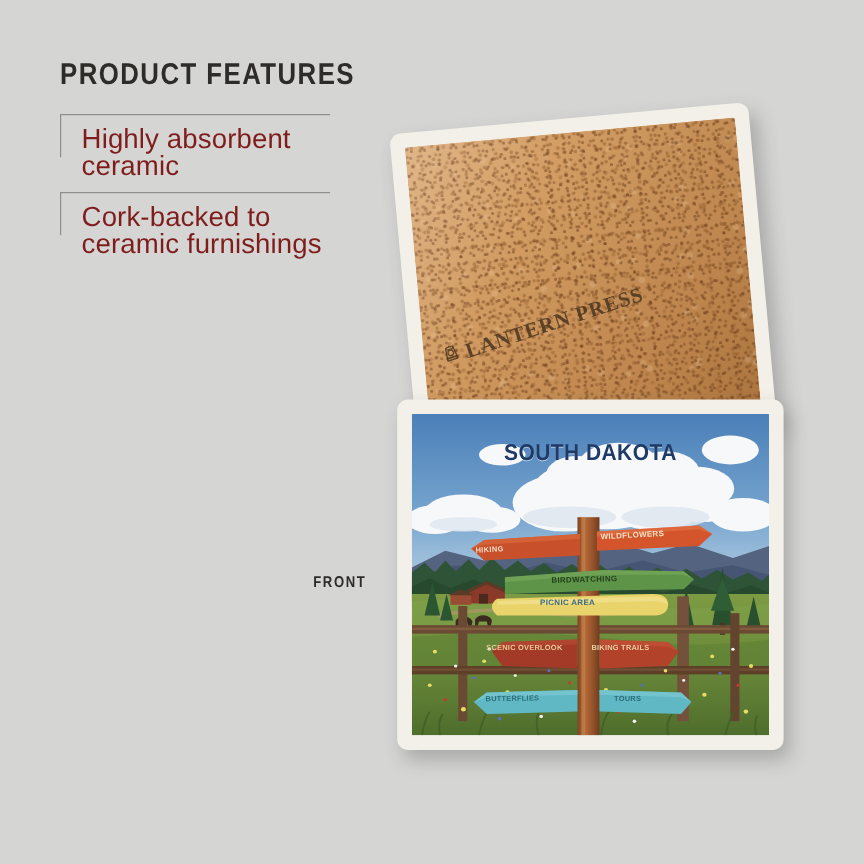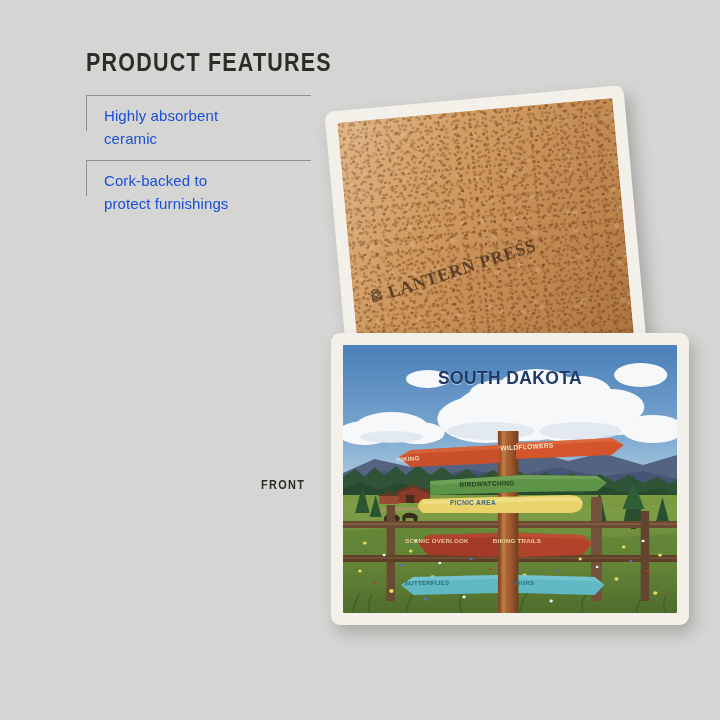--- a/index.html
+++ b/index.html
@@ -7,39 +7,39 @@
   body{
     width:720px;height:720px;
     background:#d5d5d3;
     font-family:"Liberation Sans", sans-serif;
     overflow:hidden;
     position:relative;
   }
   #stage{position:absolute;inset:0;width:720px;height:720px;}
 
   
-  #features{position:absolute;left:50px;top:48px;width:285px;margin-left:36px;}
+  #features{position:absolute;left:50px;top:48px;width:285px;}
   #features-title{
     font-family:"Liberation Sans", sans-serif;
     font-weight:700;font-size:25px;letter-spacing:1.4px;
     color:#2e2c29;margin:0 0 18px 0;
     transform:scaleX(.86);transform-origin:left center;
     white-space:nowrap;
   }
   .feature-item{position:relative;padding:9px 0 10px 18px;}
   .feature-rule{
     position:absolute;left:0;top:0;width:225px;height:1px;
     background:#8f8e8b;
   }
   .feature-tick{
     position:absolute;left:0;top:0;width:1px;height:36px;
     background:#8f8e8b;
   }
   .feature-text{
-    font-size:15px;line-height:23px;color:#1d4ed8;
+    font-size:23px;line-height:23px;color:#7f1d1d;
     letter-spacing:.1px;white-space:pre-line;
   }
 
   
   .side-label{
     position:absolute;font-weight:700;font-size:13px;
     letter-spacing:1.6px;color:#2e2c29;
     transform:scaleX(.84);transform-origin:left center;
     white-space:nowrap;
   }
@@ -93,21 +93,21 @@
     color:#4a3520;opacity:.85;
   }
   #lantern-stamp .lp-text{
     font-family:"Liberation Serif", serif;
     font-weight:700;font-size:17.5px;letter-spacing:.8px;
     white-space:nowrap;
   }
 
   
   #coaster-front{
-    left:331px;top:333px;width:358px;height:292px;
+    left:331px;top:333px;width:322px;height:292px;
     box-shadow:5px 8px 15px rgba(60,60,58,.28);
   }
   #coaster-front .inner{border-radius:1px;}
   #art{position:absolute;inset:0;}
   #art svg{display:block;width:100%;height:100%;}
 
   .sd-title{
     font-family:"Liberation Sans", sans-serif;
     font-weight:700;letter-spacing:.4px;
   }
@@ -128,21 +128,21 @@
       <span class="feature-rule"></span>
       <span class="feature-tick"></span>
       <div class="feature-text">Highly absorbent
 ceramic</div>
     </div>
 
     <div class="feature-item">
       <span class="feature-rule"></span>
       <span class="feature-tick"></span>
       <div class="feature-text">Cork-backed to
-protect furnishings</div>
+ceramic furnishings</div>
     </div>
 
   </section>
 
   <div class="side-label" id="label-back">BACK</div>
   <div class="side-label" id="label-front">FRONT</div>
 
   <div class="coaster" id="coaster-back">
     <div class="inner">
       <div class="cork"></div>

